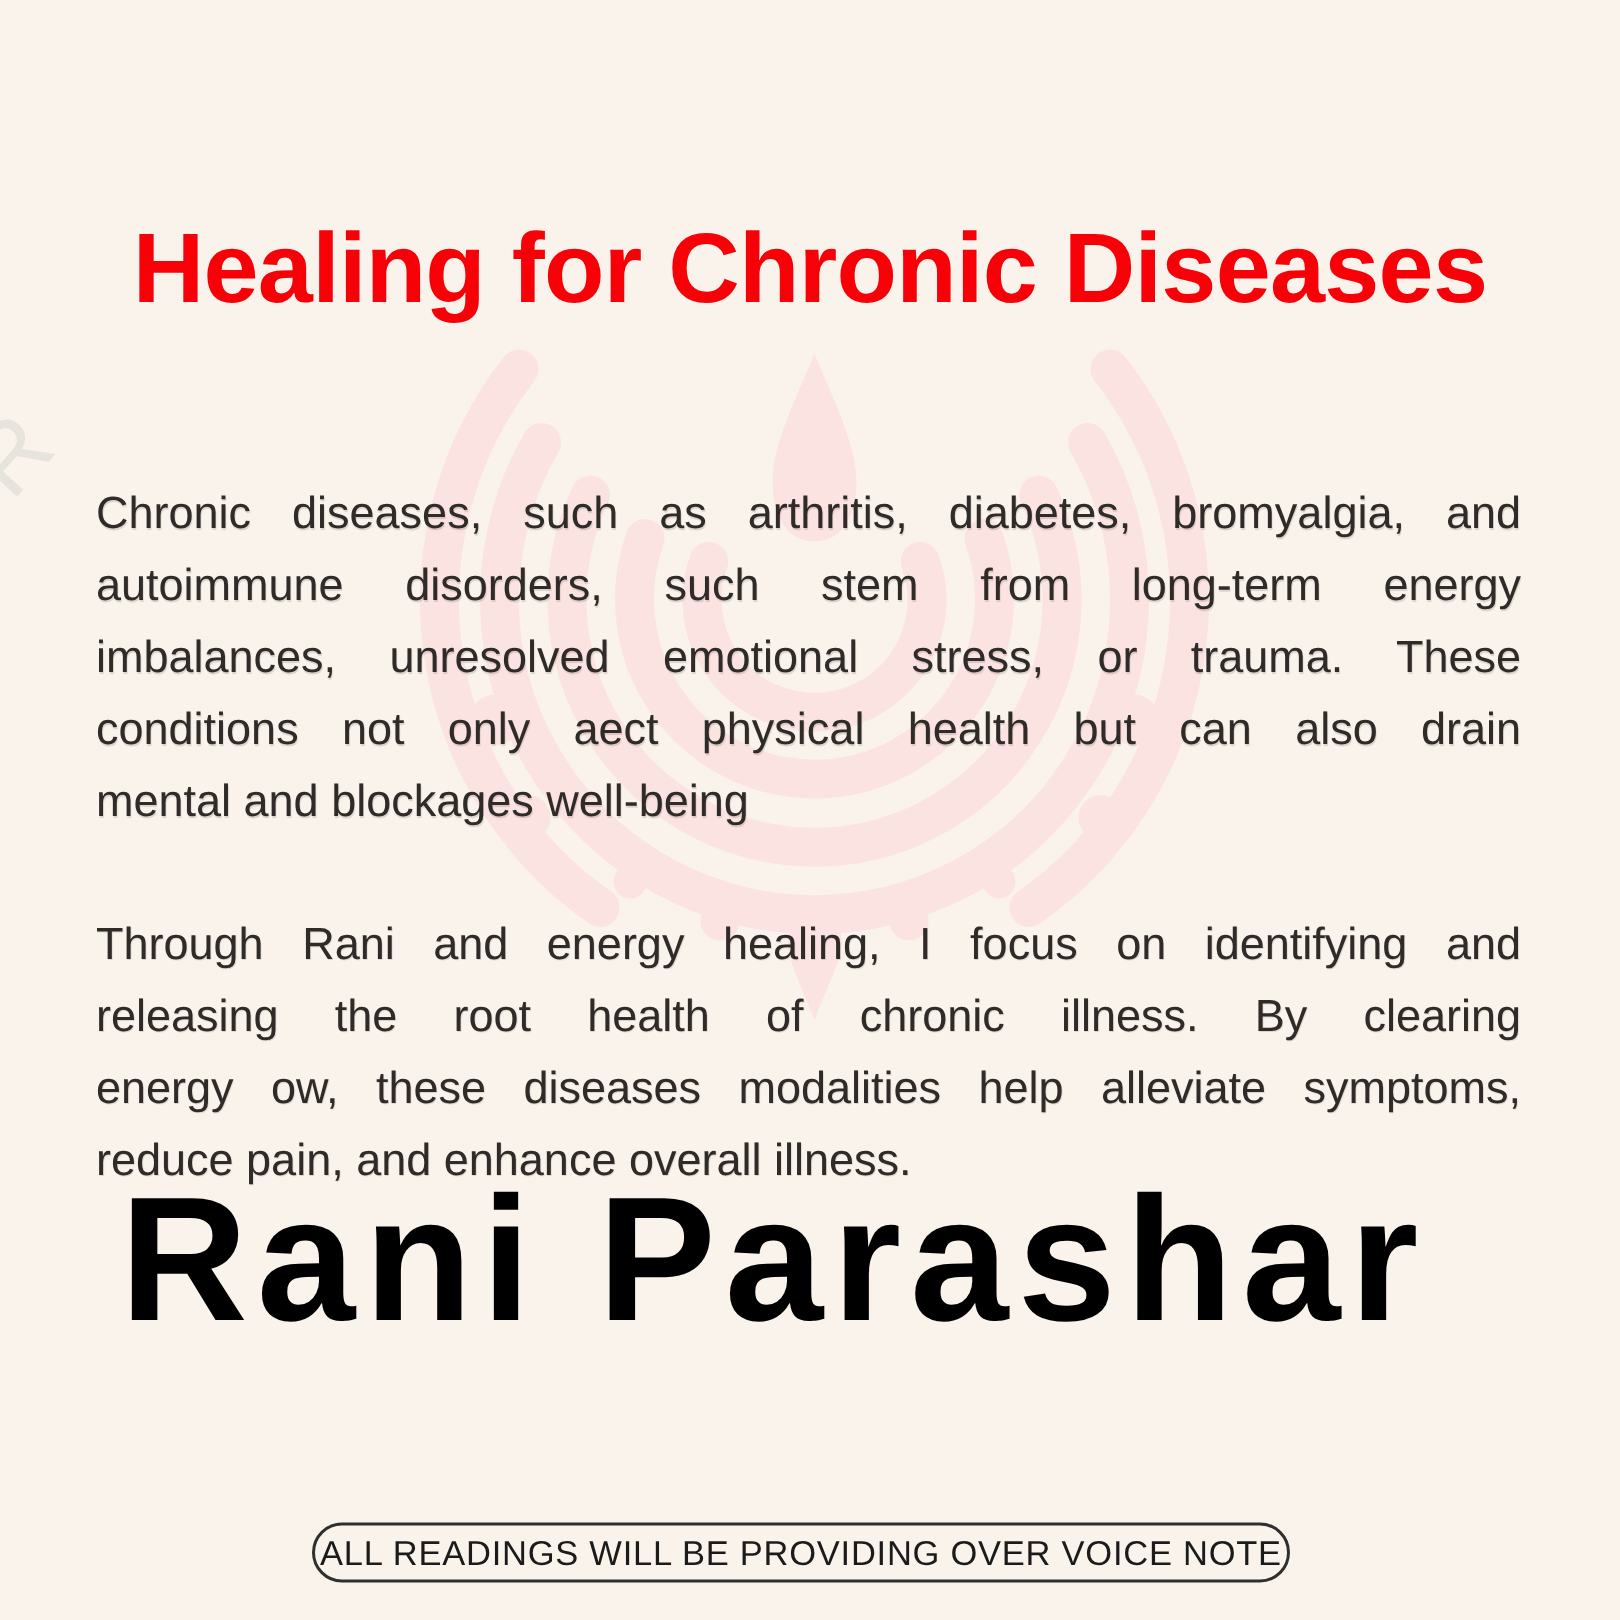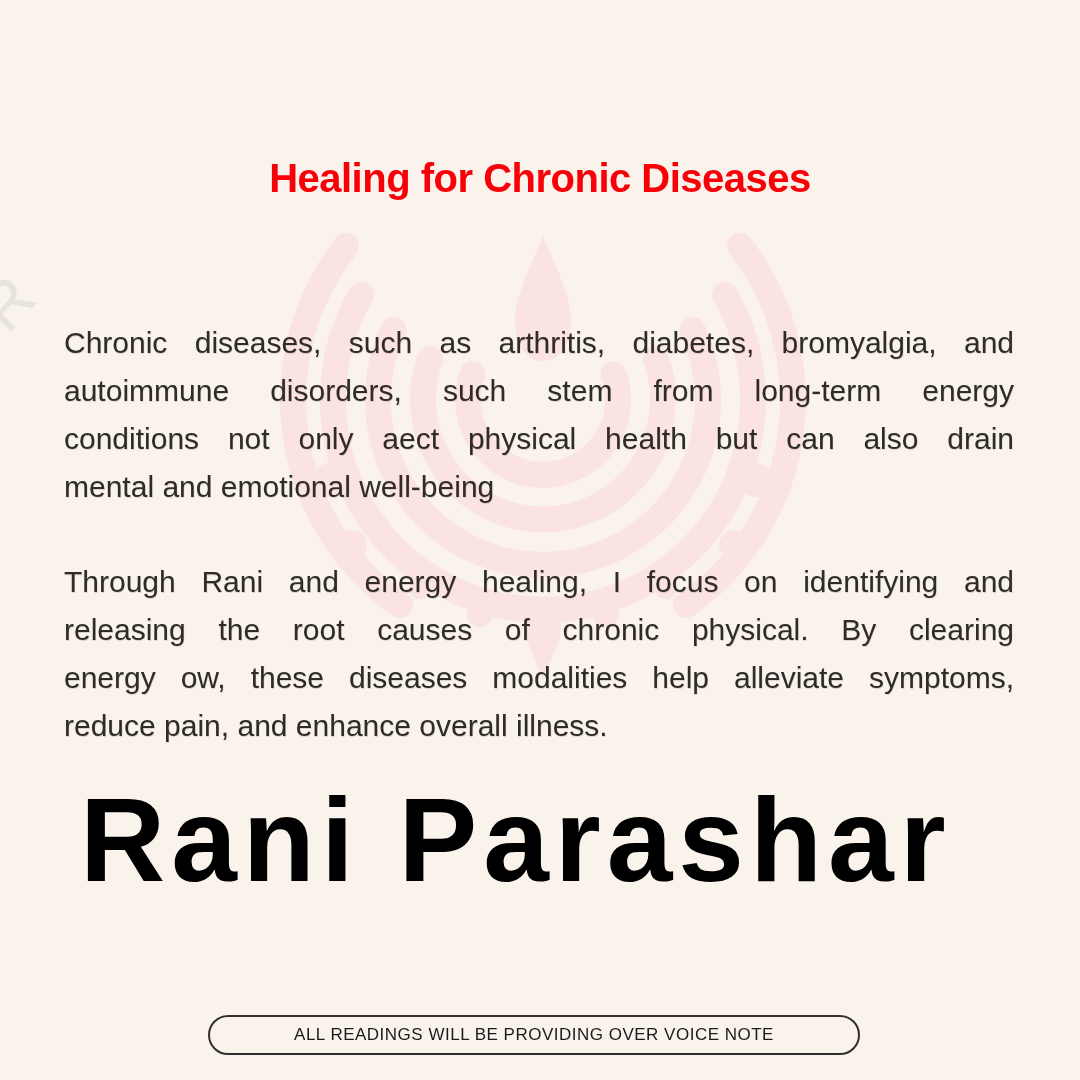--- a/index.html
+++ b/index.html
@@ -23,21 +23,21 @@
     position:absolute;left:80px;top:772px;
     font-size:118px;font-weight:700;letter-spacing:6px;
     color:#fcdede;white-space:nowrap;
     user-select:none;
   }
   
   .content{position:absolute;inset:0;z-index:1;}
   .title{
     position:absolute;top:146px;left:0;right:0;
     margin:0;text-align:center;
-    font-size:40px;line-height:64px;font-weight:800;
+    font-size:66px;line-height:64px;font-weight:800;
     letter-spacing:-0.5px;
     color:#f70008;
   }
   .body-text{
     position:absolute;left:64px;right:66px;top:319px;
     font-size:30px;line-height:48px;
     color:#2f2b29;
     text-shadow:0.5px 1px 0.5px rgba(60,50,45,0.16);
   }
   .para{margin:0 0 47px 0;}
@@ -49,21 +49,21 @@
   .bline.last{text-align-last:left;}
   .pill{
     position:absolute;left:208px;top:1015px;
     width:652px;height:40px;
     border:2px solid #2f2f2f;border-radius:24px;
     box-sizing:border-box;
     display:flex;align-items:center;justify-content:center;
     background:transparent;
   }
   .pill span{
-    font-size:17px;letter-spacing:0.5px;
+    font-size:23px;letter-spacing:0.5px;
     color:#1b1b1b;white-space:nowrap;text-align:center;
   }
 </style>
 </head>
 <body>
 
 <div class="canvas" style="background: rgb(249, 243, 236);">
 
   <div class="wm-layer">
     <span class="corner-letter" style="color: rgb(231, 227, 221);">R</span>
@@ -97,26 +97,27 @@
     <div class="name-wm" style="color: #000000;">Rani Parashar</div>
   </div>
 
   <div class="content">
     <h1 class="title" style="color: rgb(247, 0, 8);">Healing for Chronic Diseases</h1>
 
     <div class="body-text" id="body-text" style="color: rgb(47, 43, 41);">
         <div class="para">
           <div class="bline">Chronic diseases, such as arthritis, diabetes, bromyalgia, and</div>
           <div class="bline">autoimmune disorders, such stem from long-term energy</div>
+          <div class="bline">imbalances, unresolved emotional stress, or trauma. These</div>
           <div class="bline">conditions not only aect physical health but can also drain</div>
-          <div class="bline last">mental and emotional well-being</div>
+          <div class="bline last">mental and blockages well-being</div>
         </div>
         <div class="para">
           <div class="bline">Through Rani and energy healing, I focus on identifying and</div>
-          <div class="bline">releasing the root causes of chronic physical. By clearing</div>
+          <div class="bline">releasing the root health of chronic illness. By clearing</div>
           <div class="bline">energy ow, these diseases modalities help alleviate symptoms,</div>
           <div class="bline last">reduce pain, and enhance overall illness.</div>
         </div>
       </div>
 
     <div class="pill">
       <span>ALL READINGS WILL BE PROVIDING OVER VOICE NOTE</span>
     </div>
   </div>
 

